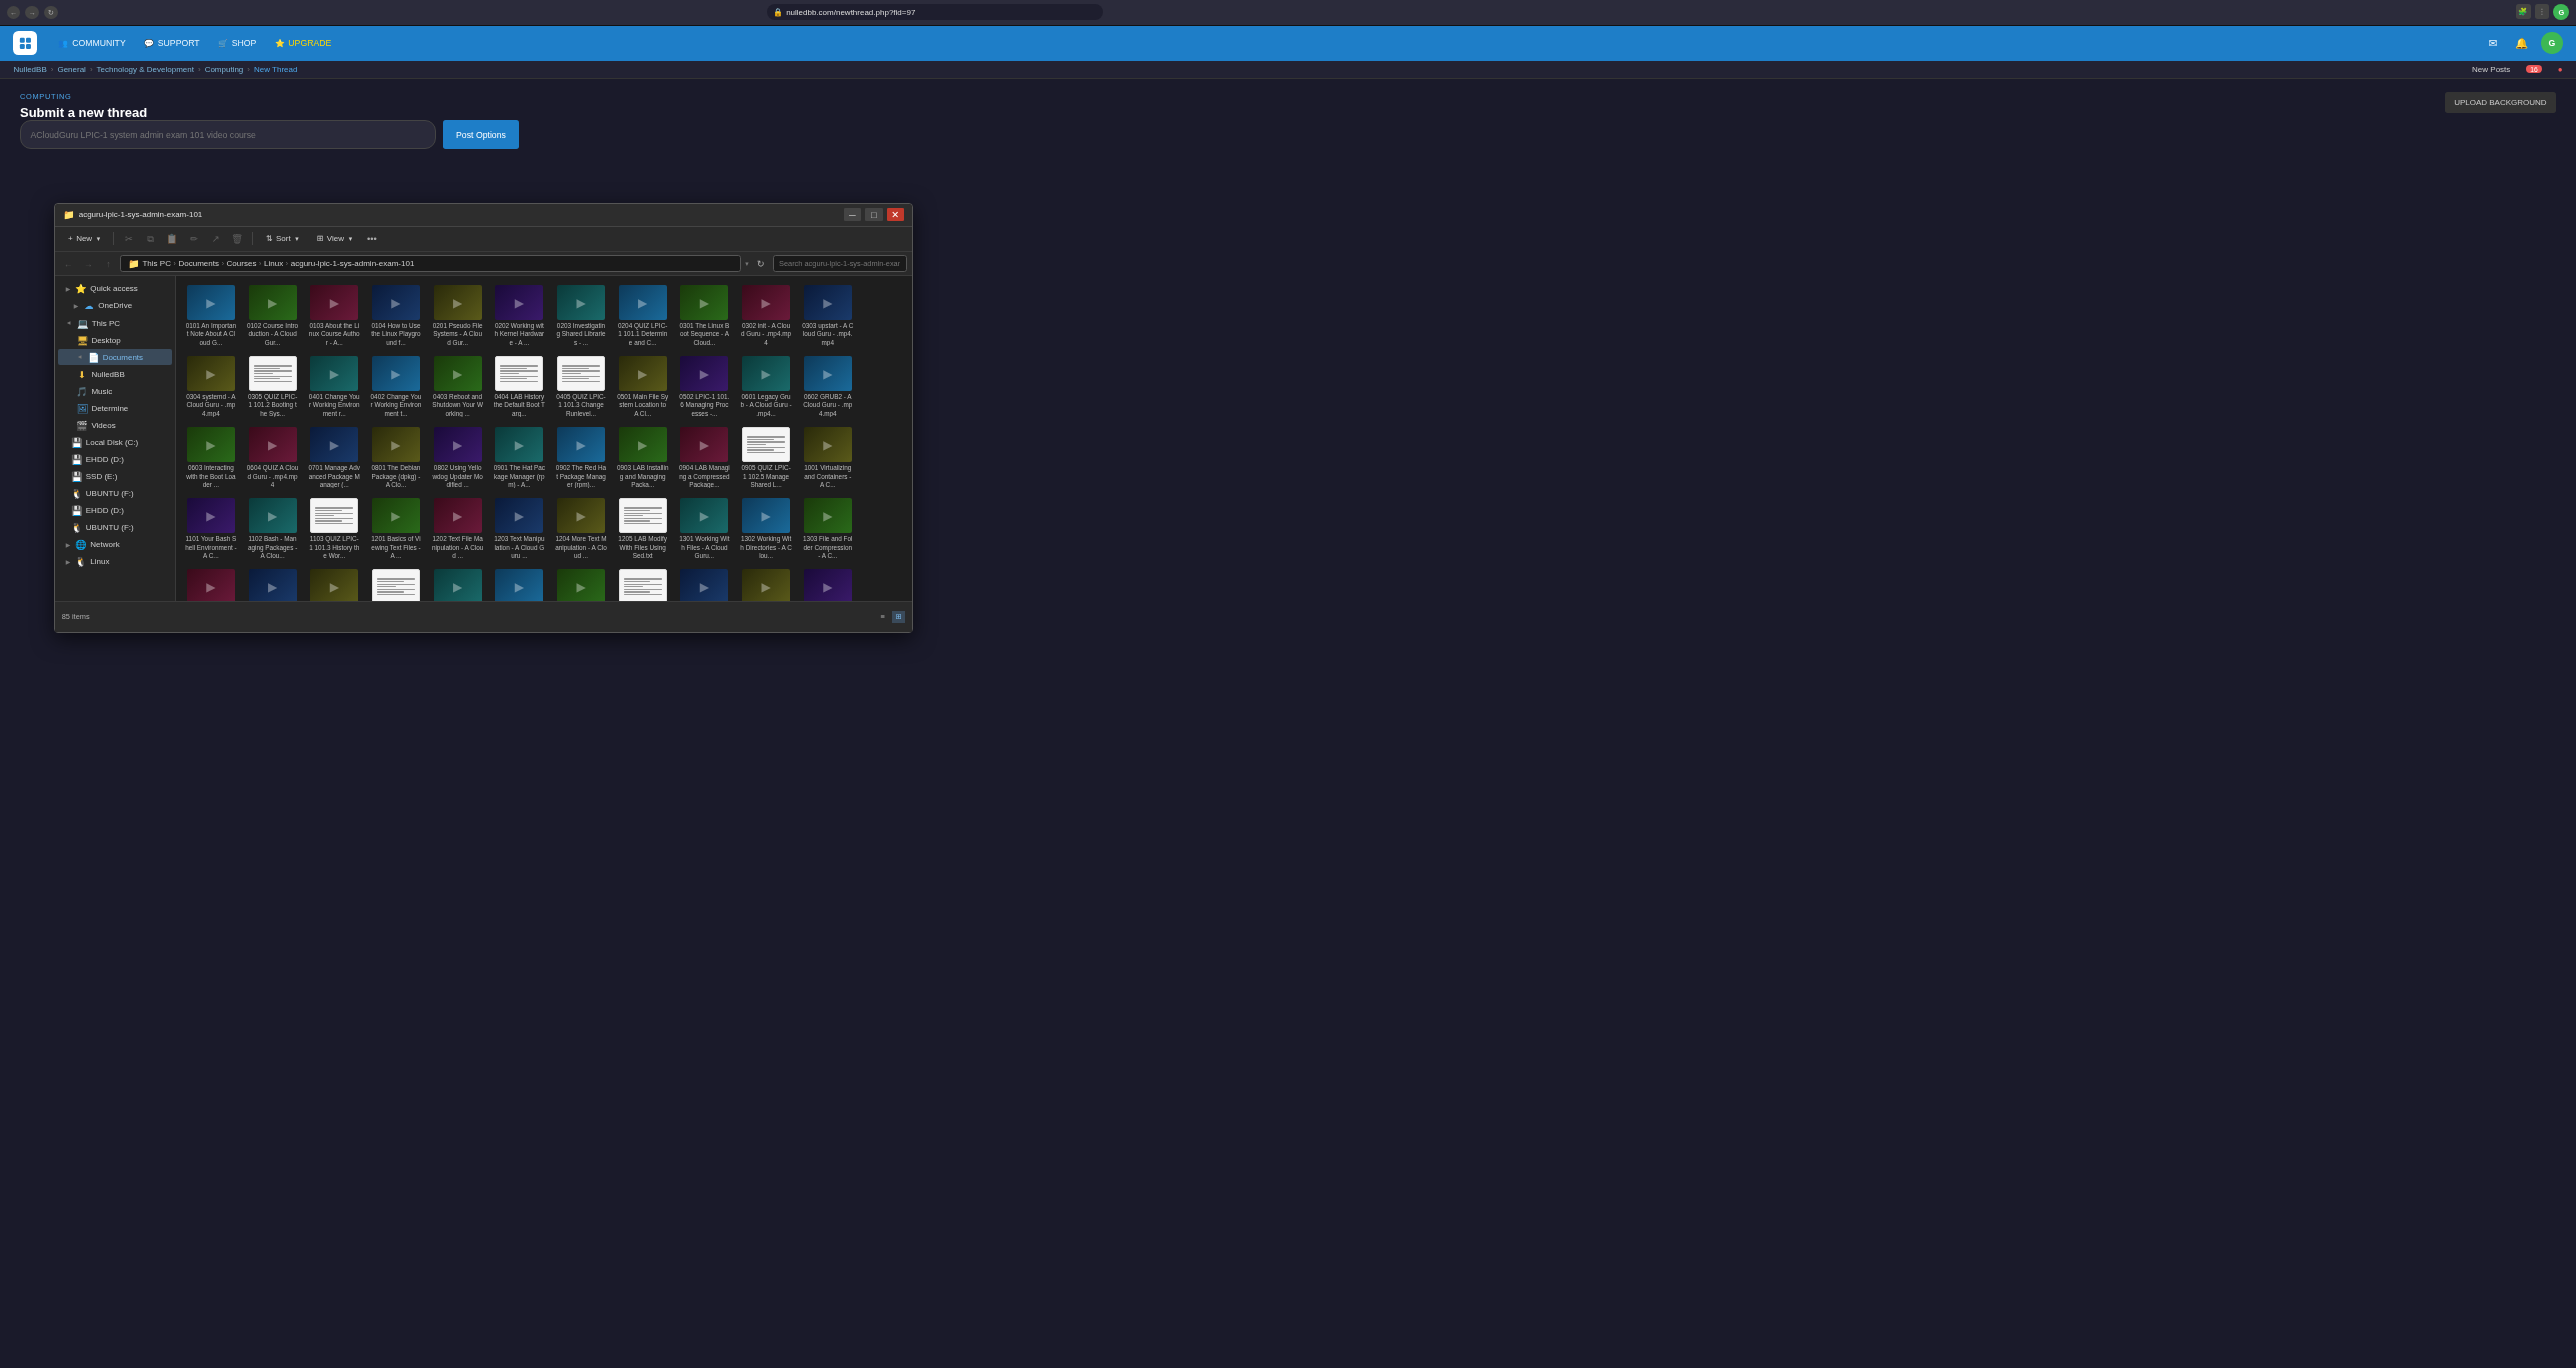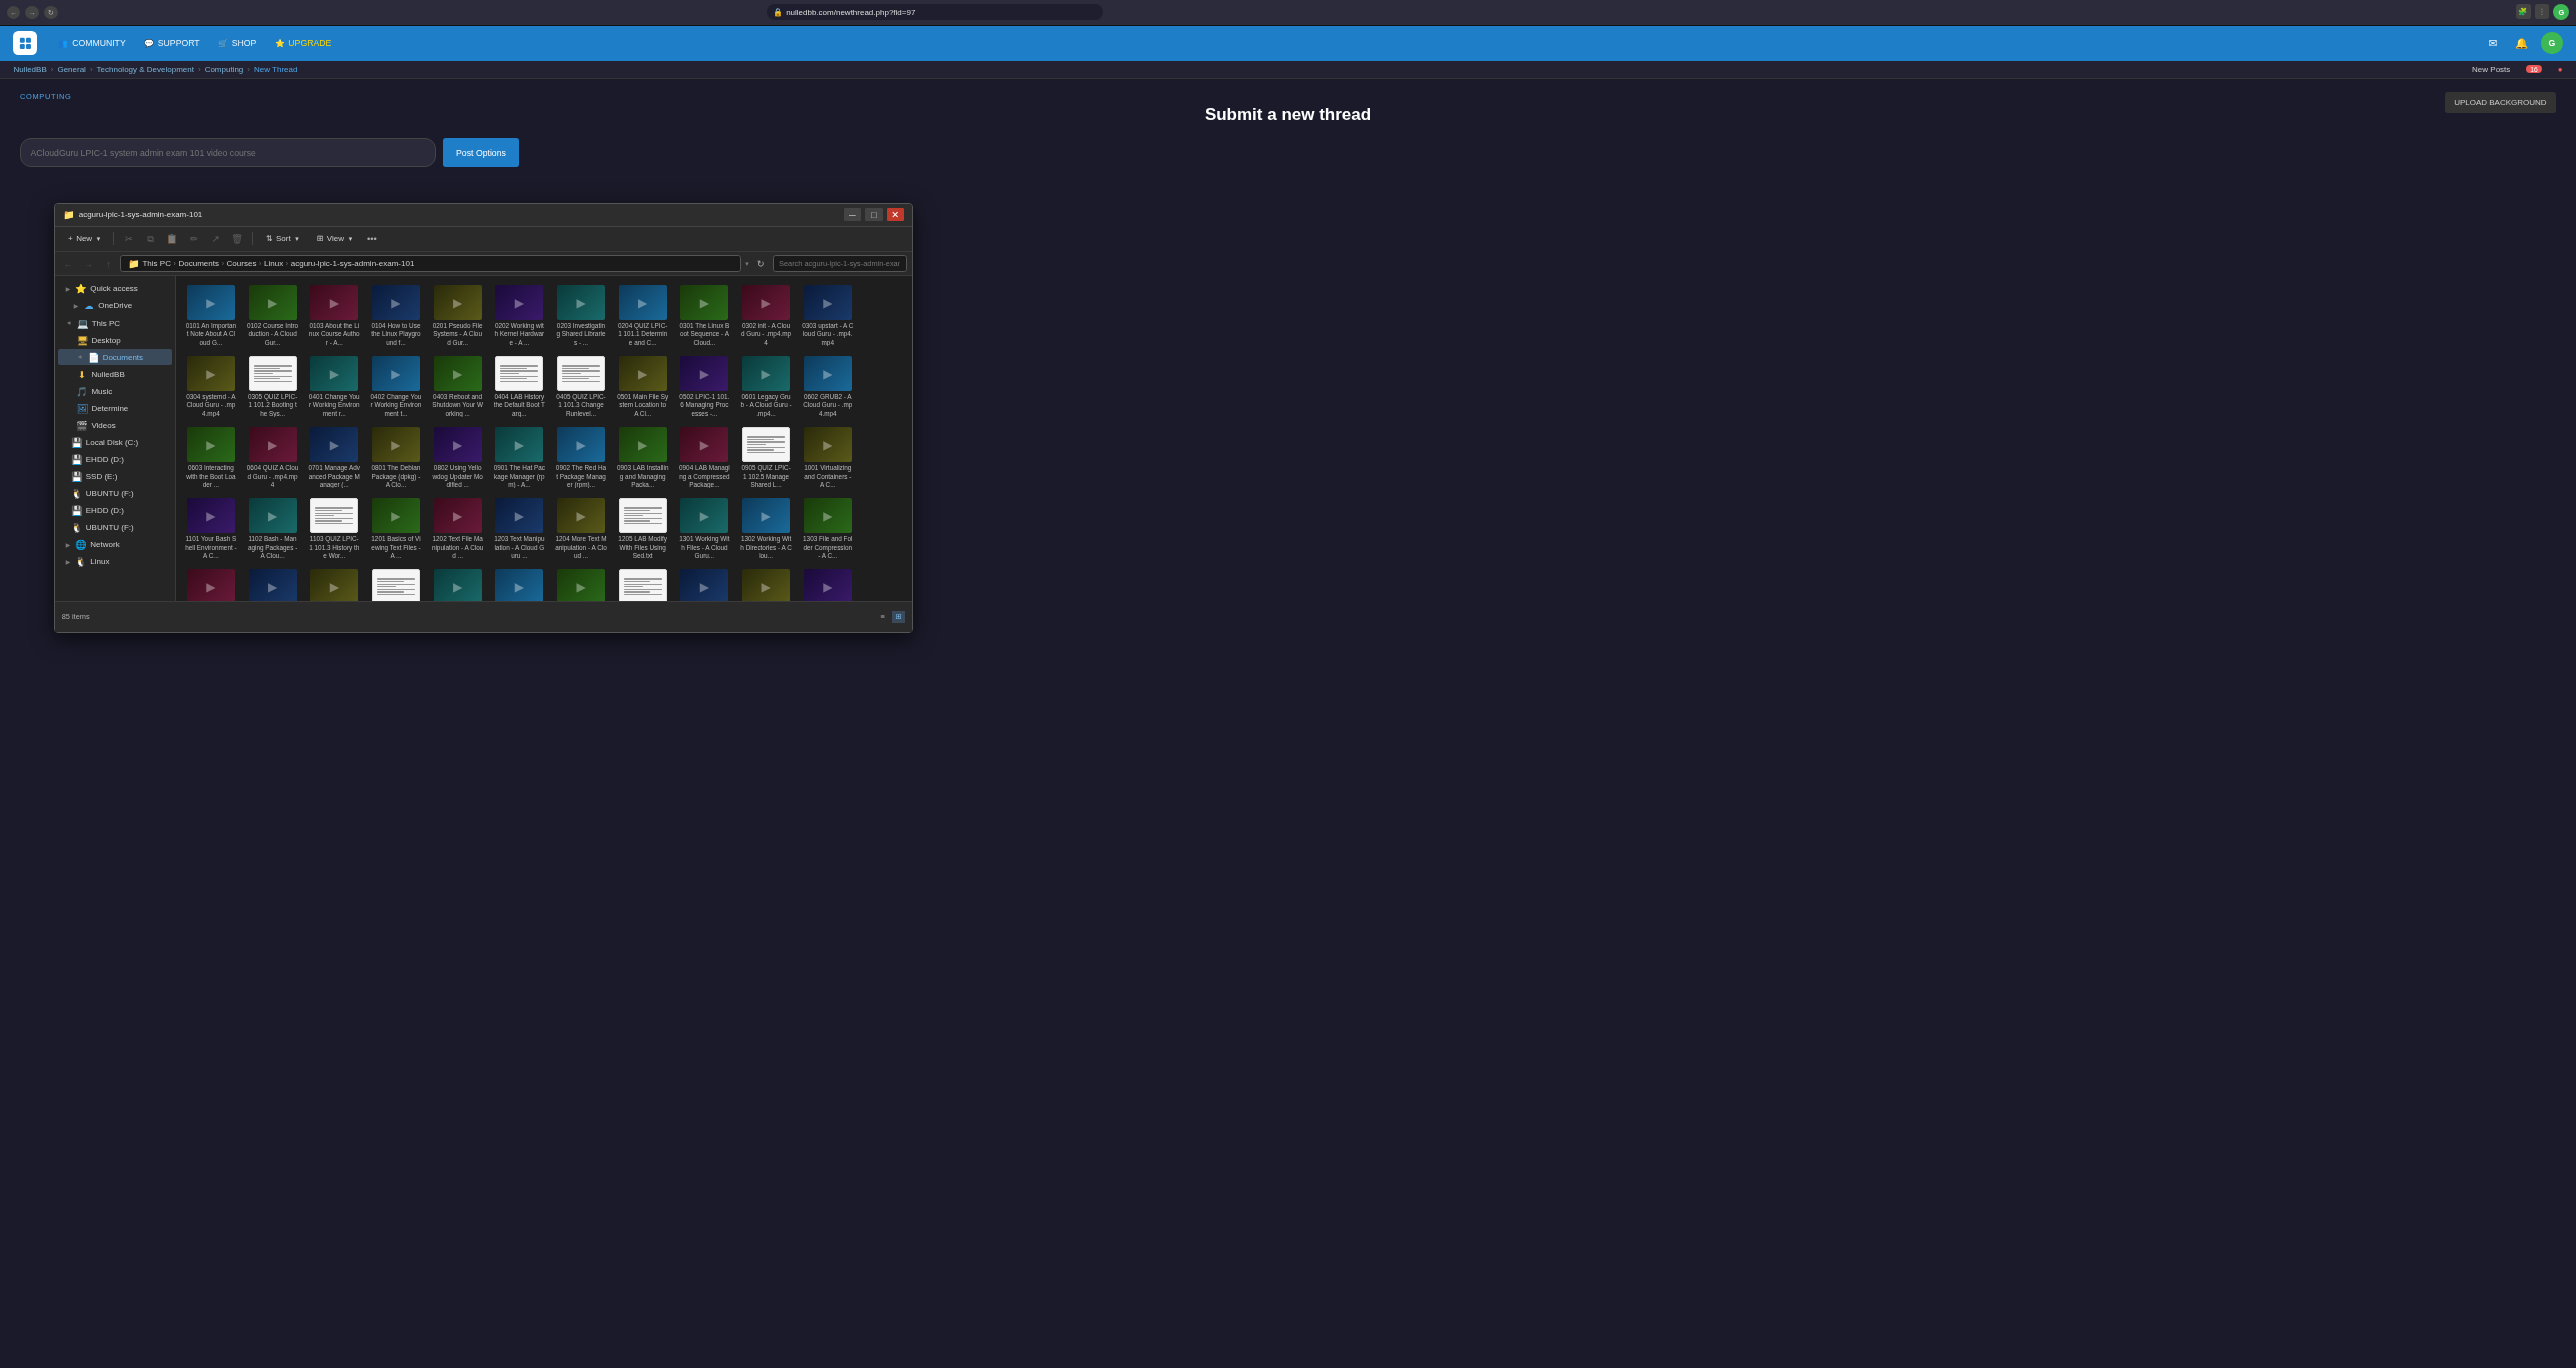--- a/index.html
+++ b/index.html
@@ -141,24 +141,23 @@
     }
     .computing-label {
       color: #4da6e8;
       font-size: 7.4px;
       text-transform: uppercase;
       letter-spacing: 0.7px;
       margin-bottom: 4px;
     }
     .page-title {
       color: #fff;
-      font-size: 17px;
+      font-size: 13px;
       font-weight: 600;
-      margin-bottom: 13px;
-      text-align: center;
+      margin-bottom: 0;
     }
     .thread-form {
       display: flex; align-items: center; gap: 6.7px;
       margin-bottom: 0;
     }
     .thread-input {
       flex: 1;
       background: #2a2a3a;
       border: 0.7px solid #444;
       border-radius: 11px;

